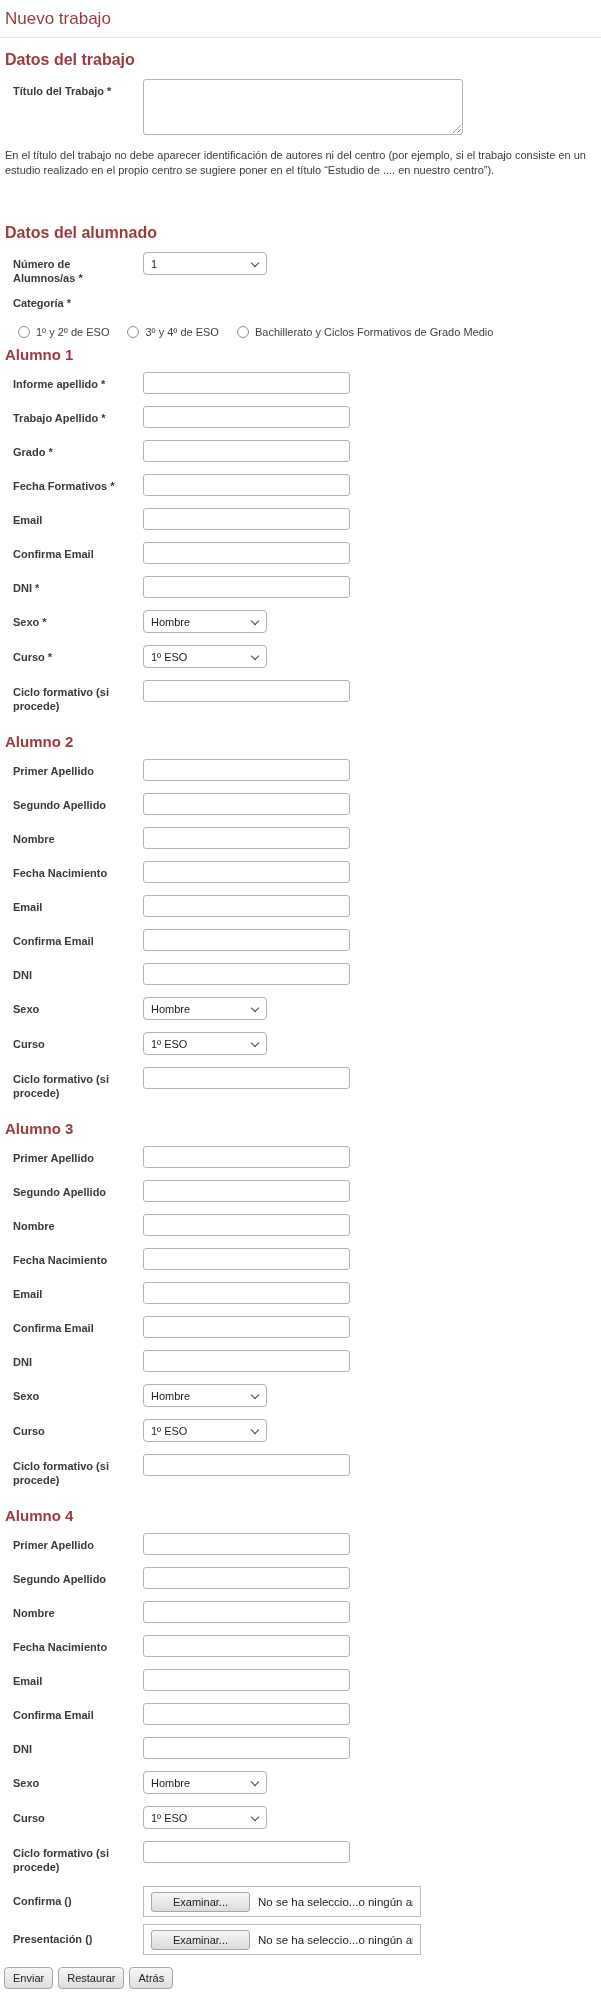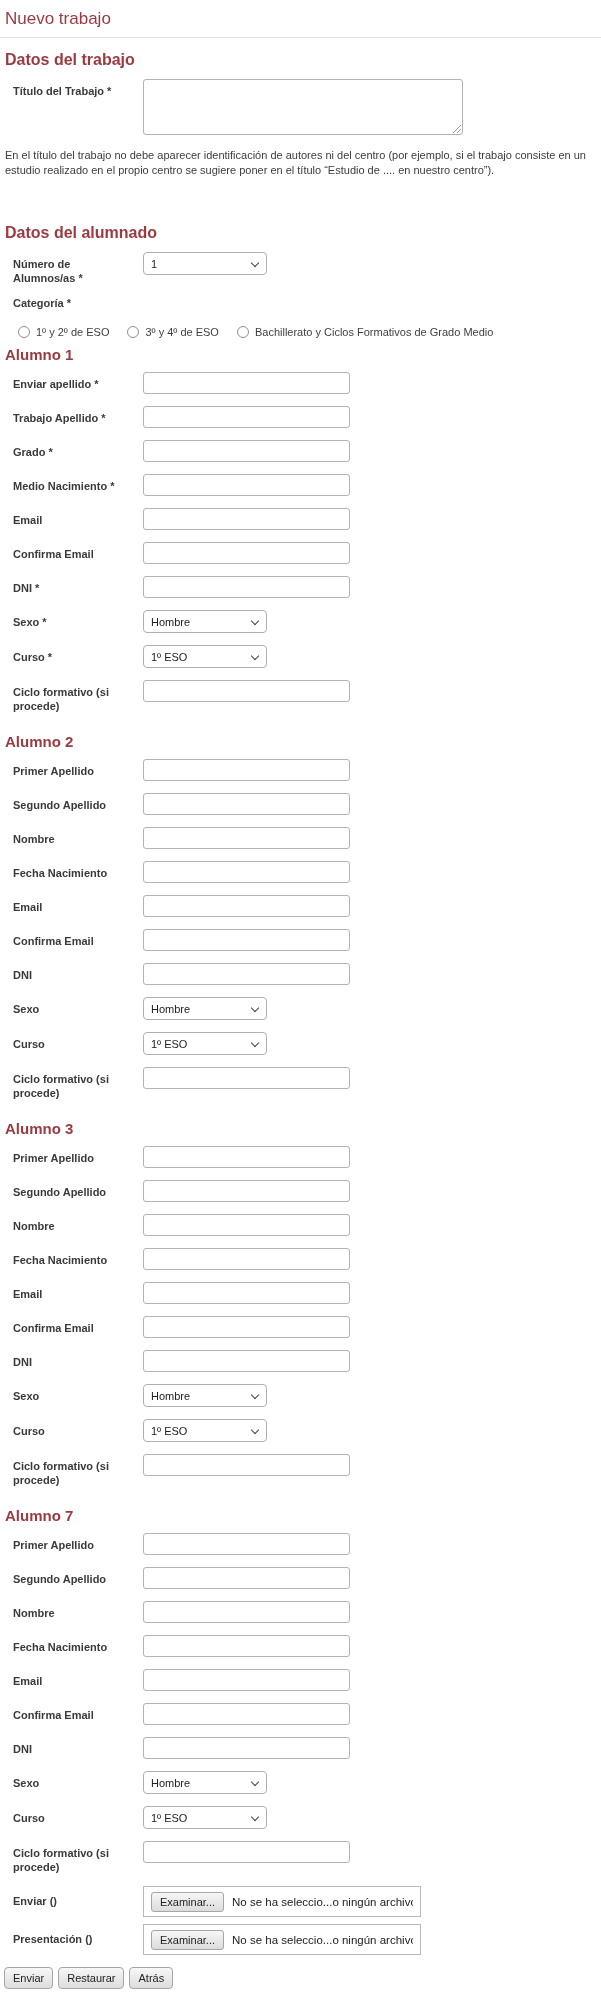--- a/index.html
+++ b/index.html
@@ -51,21 +51,21 @@
   .rb {
     width:12px; height:12px; border:1px solid #8f8f8f; border-radius:50%;
     background:#fff; margin-right:6px; flex-shrink:0;
   }
   .file-box {
     display:flex; align-items:center; width:278px; height:31px;
     border:1px solid #b9b9b9; background:#fff; padding:0 7px;
   }
   .file-btn {
     background:linear-gradient(#f6f6f6,#dcdcdc); border:1px solid #a6a6a6; border-radius:3px;
-    font:11px "Liberation Sans", sans-serif; color:#222; padding:3px 8px; margin-right:8px; white-space:nowrap;
+    font:11px "Liberation Sans", sans-serif; color:#222; padding:3px 21px; margin-right:8px; white-space:nowrap;
   }
   .file-text { font-size:11.5px; color:#222; white-space:nowrap; overflow:hidden; }
   .frow { margin-bottom:7px; }
   .frow .lbl { padding-top:8px; }
   .actions { display:flex; gap:5px; margin:12px 0 0 4px; }
   .btn {
     background:linear-gradient(#f7f7f7,#dddddd); border:1px solid #a6a6a6; border-radius:4px;
     font:11px "Liberation Sans", sans-serif; color:#222; padding:4px 8px; cursor:pointer;
   }
 </style>
@@ -109,33 +109,33 @@
     <span>3º y 4º de ESO</span>
   </span>
   <span class="radio-opt">
     <span class="rb"></span>
     <span>Bachillerato y Ciclos Formativos de Grado Medio</span>
   </span>
 </div>
 
 <h3>Alumno 1</h3>
 <div class="row">
-  <span class="lbl">Enviar apellido *</span>
+  <span class="lbl">Informe apellido *</span>
   <input class="ti" style="">
 </div>
 <div class="row">
   <span class="lbl">Trabajo Apellido *</span>
   <input class="ti" style="">
 </div>
 <div class="row">
   <span class="lbl">Grado *</span>
   <input class="ti" style="">
 </div>
 <div class="row">
-  <span class="lbl">Medio Nacimiento *</span>
+  <span class="lbl">Fecha Formativos *</span>
   <input class="ti" style="">
 </div>
 <div class="row">
   <span class="lbl">Email</span>
   <input class="ti" style="">
 </div>
 <div class="row">
   <span class="lbl">Confirma Email</span>
   <input class="ti" style="">
 </div>
@@ -251,21 +251,21 @@
   <div class="sel">
     <span>1º ESO</span>
     <span class="chev"></span>
   </div>
 </div>
 <div class="row">
   <span class="lbl">Ciclo formativo (si procede)</span>
   <input class="ti" style="">
 </div>
 
-<h3>Alumno 7</h3>
+<h3>Alumno 4</h3>
 <div class="row">
   <span class="lbl">Primer Apellido</span>
   <input class="ti" style="">
 </div>
 <div class="row">
   <span class="lbl">Segundo Apellido</span>
   <input class="ti" style="">
 </div>
 <div class="row">
   <span class="lbl">Nombre</span>
@@ -300,21 +300,21 @@
     <span>1º ESO</span>
     <span class="chev"></span>
   </div>
 </div>
 <div class="row">
   <span class="lbl">Ciclo formativo (si procede)</span>
   <input class="ti" style="">
 </div>
 
 <div class="row frow">
-  <span class="lbl">Enviar ()</span>
+  <span class="lbl">Confirma ()</span>
   <div class="file-box">
     <button class="file-btn">Examinar...</button>
     <span class="file-text">No se ha seleccio...o ningún archivo.</span>
   </div>
 </div>
 <div class="row frow">
   <span class="lbl">Presentación ()</span>
   <div class="file-box">
     <button class="file-btn">Examinar...</button>
     <span class="file-text">No se ha seleccio...o ningún archivo.</span>

